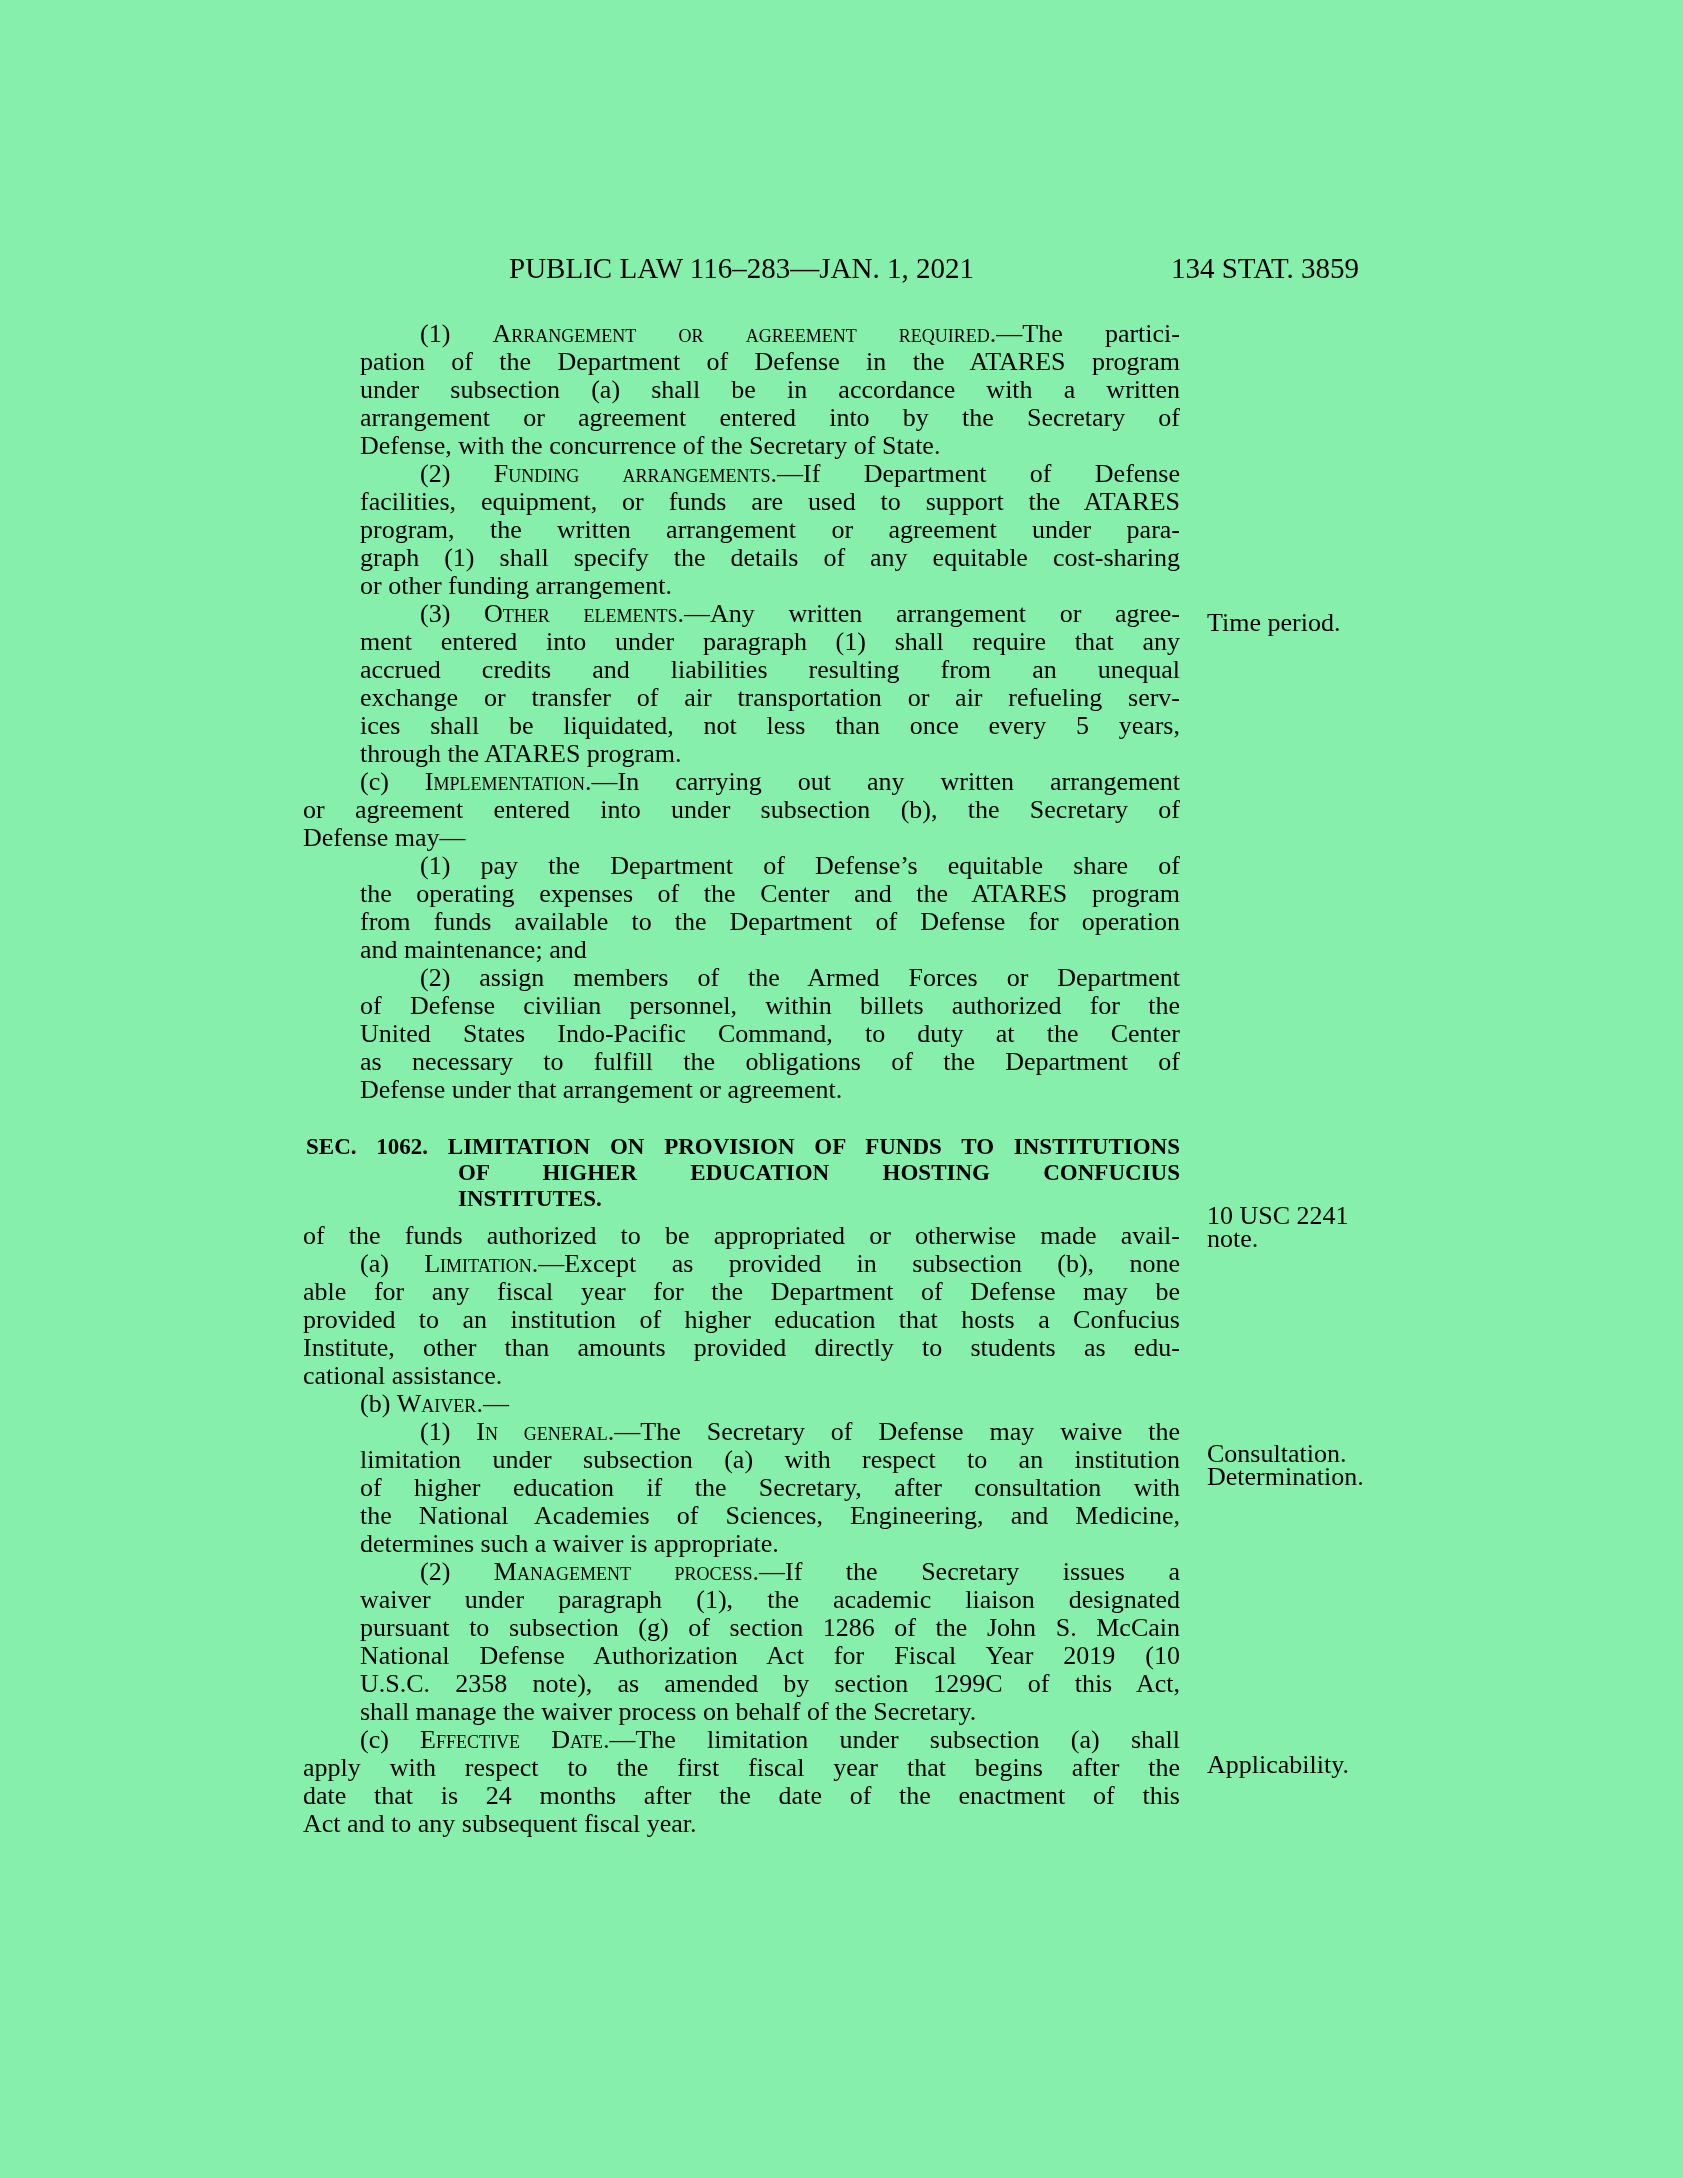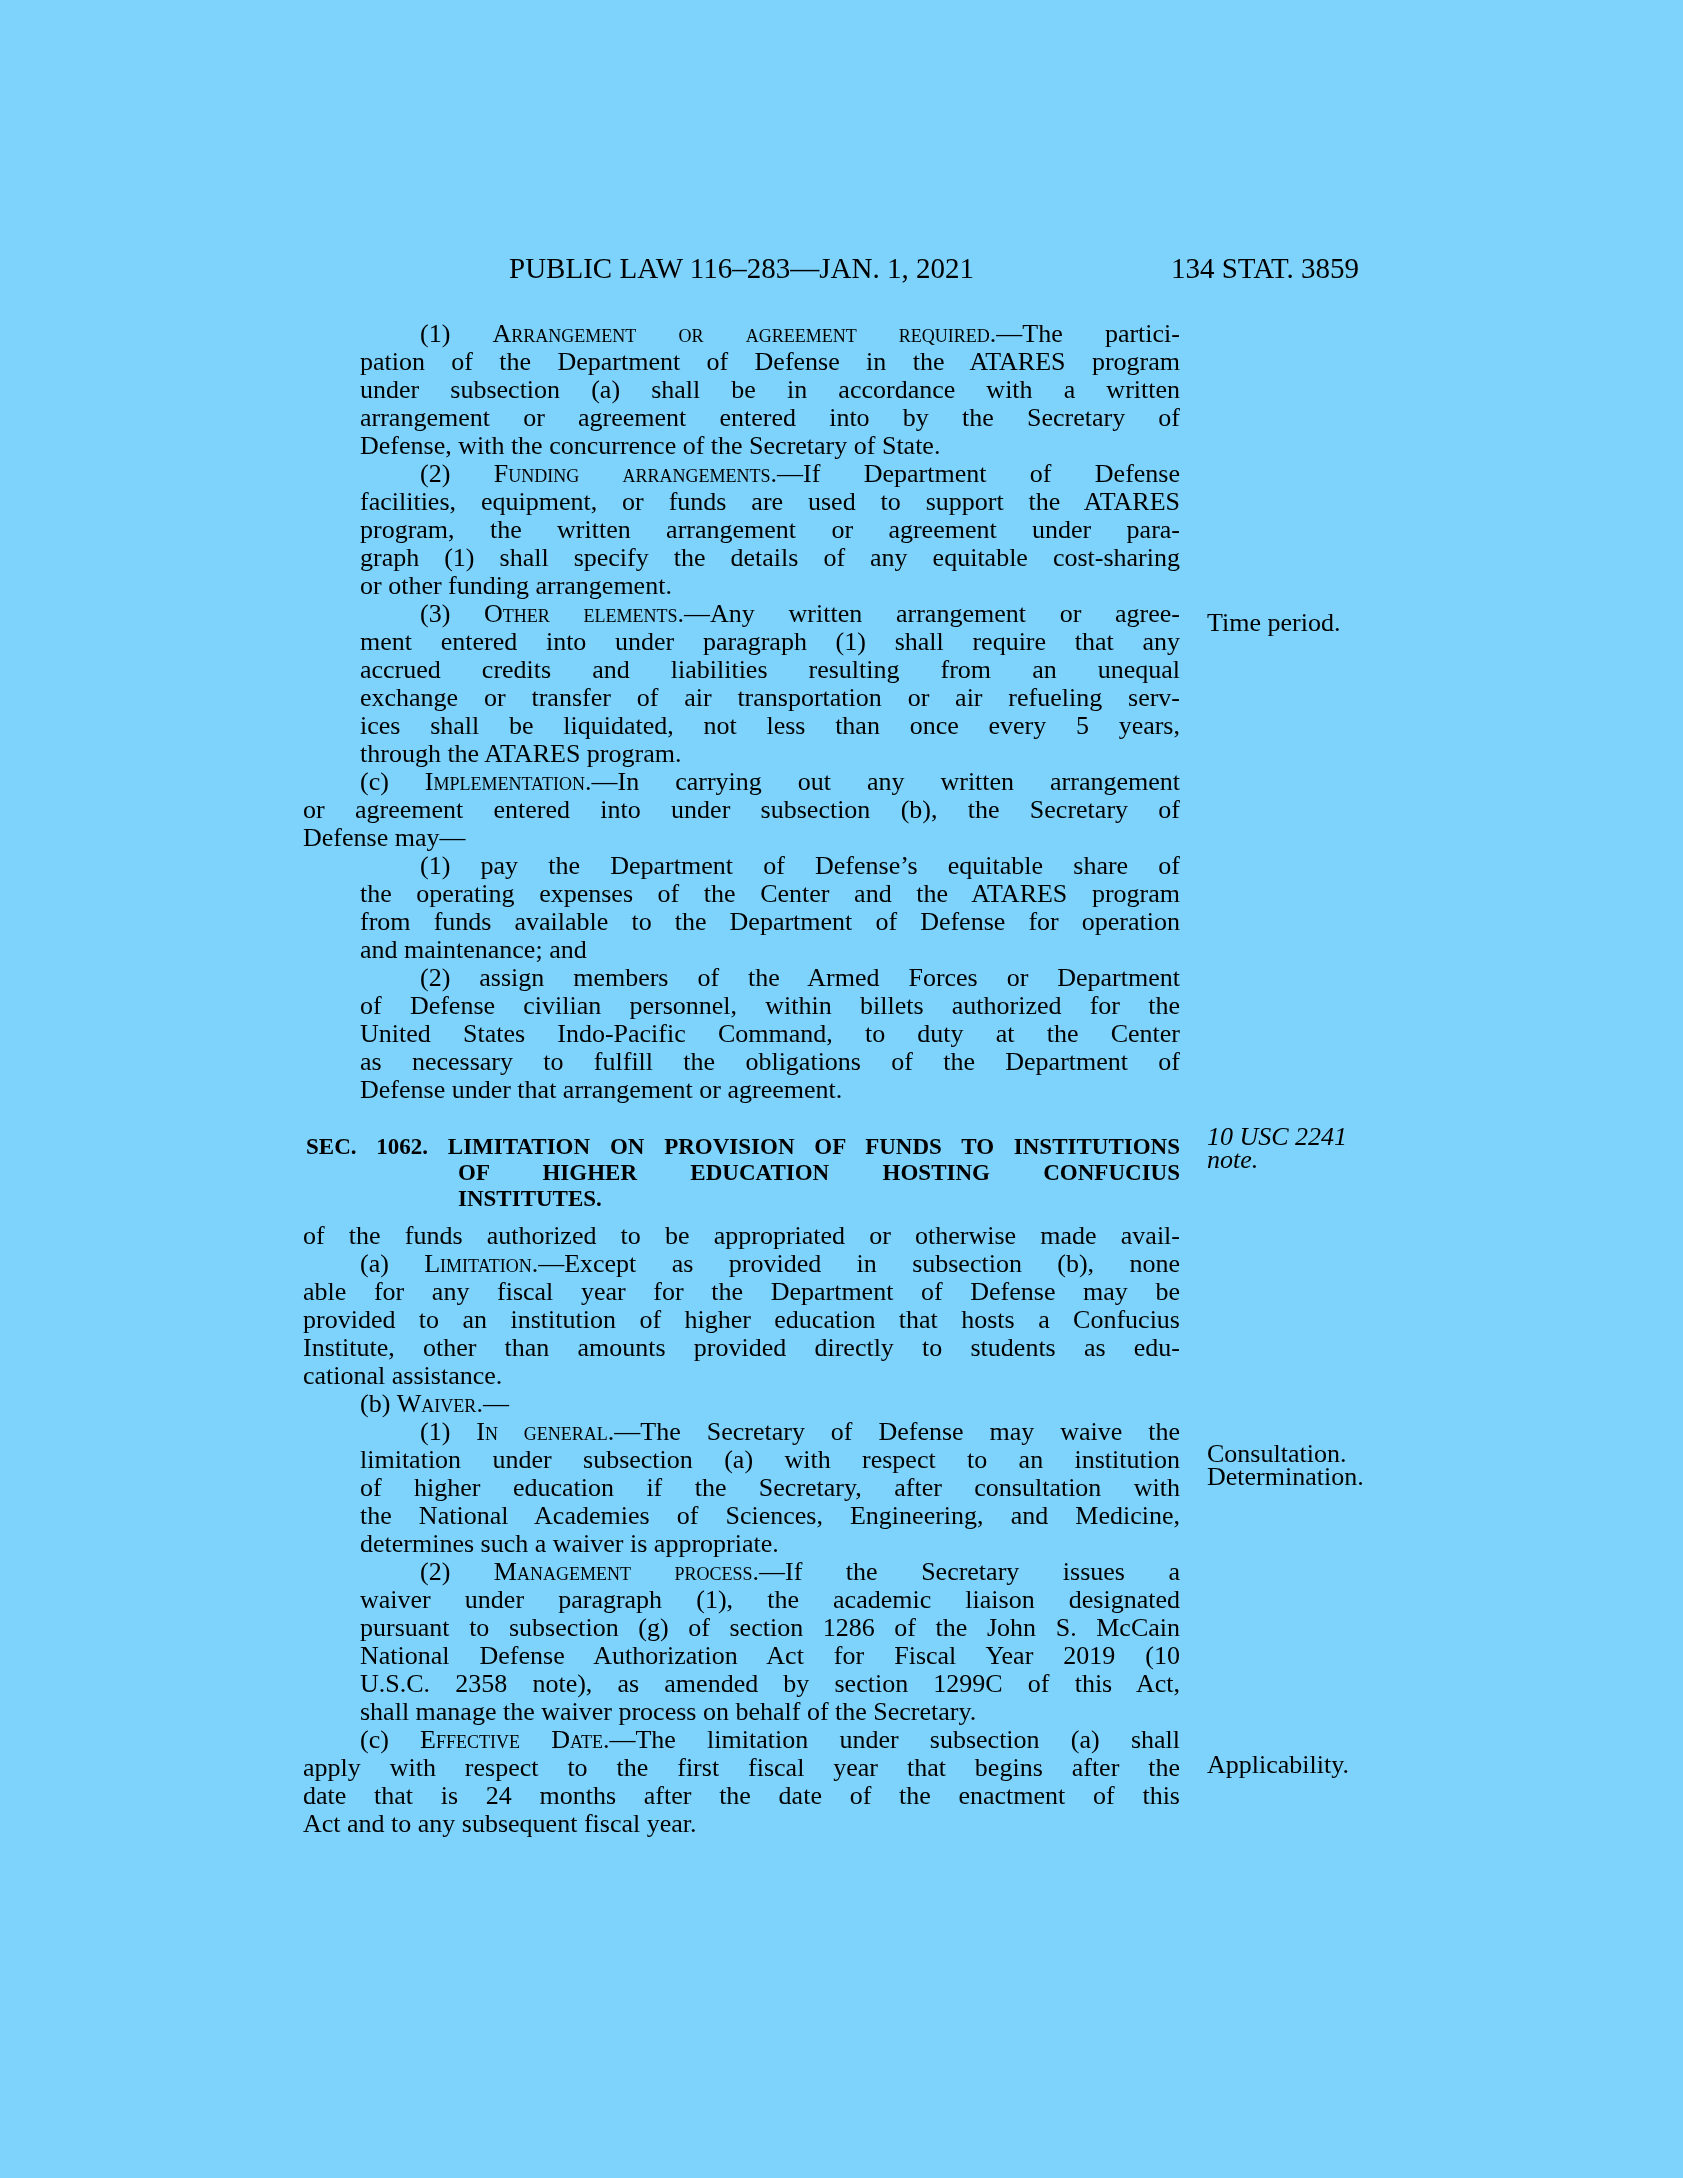--- a/index.html
+++ b/index.html
@@ -1,20 +1,20 @@
 <!DOCTYPE html>
 <html><head>
 <meta charset="utf-8">
 <style>
   html, body { margin: 0; padding: 0; background: #ffffff; }
   .page {
     position: relative;
     width: 1683px;
     height: 2178px;
-    background: #7dd3fc;
+    background: #86efac;
     color: #000000;
     font-family: "Liberation Serif", "DejaVu Serif", serif;
     overflow: hidden;
   }
   .header-left {
     position: absolute;
     top: 252px;
     left: 303px;
     width: 877px;
     text-align: center;
@@ -63,21 +63,21 @@
 <div class="page">
 
   <div class="header-left">PUBLIC LAW 116–283—JAN. 1, 2021</div>
 
   <div class="header-right">134 STAT. 3859</div>
 
   <div class="note" style="top:611px;">
     <div>Time period.</div>
   </div>
 
-  <div class="note" style="top:1125px;font-style:italic;">
+  <div class="note" style="top:1204px;">
     <div>10 USC 2241</div>
     <div>note.</div>
   </div>
 
   <div class="note" style="top:1442px;">
     <div>Consultation.</div>
     <div>Determination.</div>
   </div>
 
   <div class="note" style="top:1753px;">

